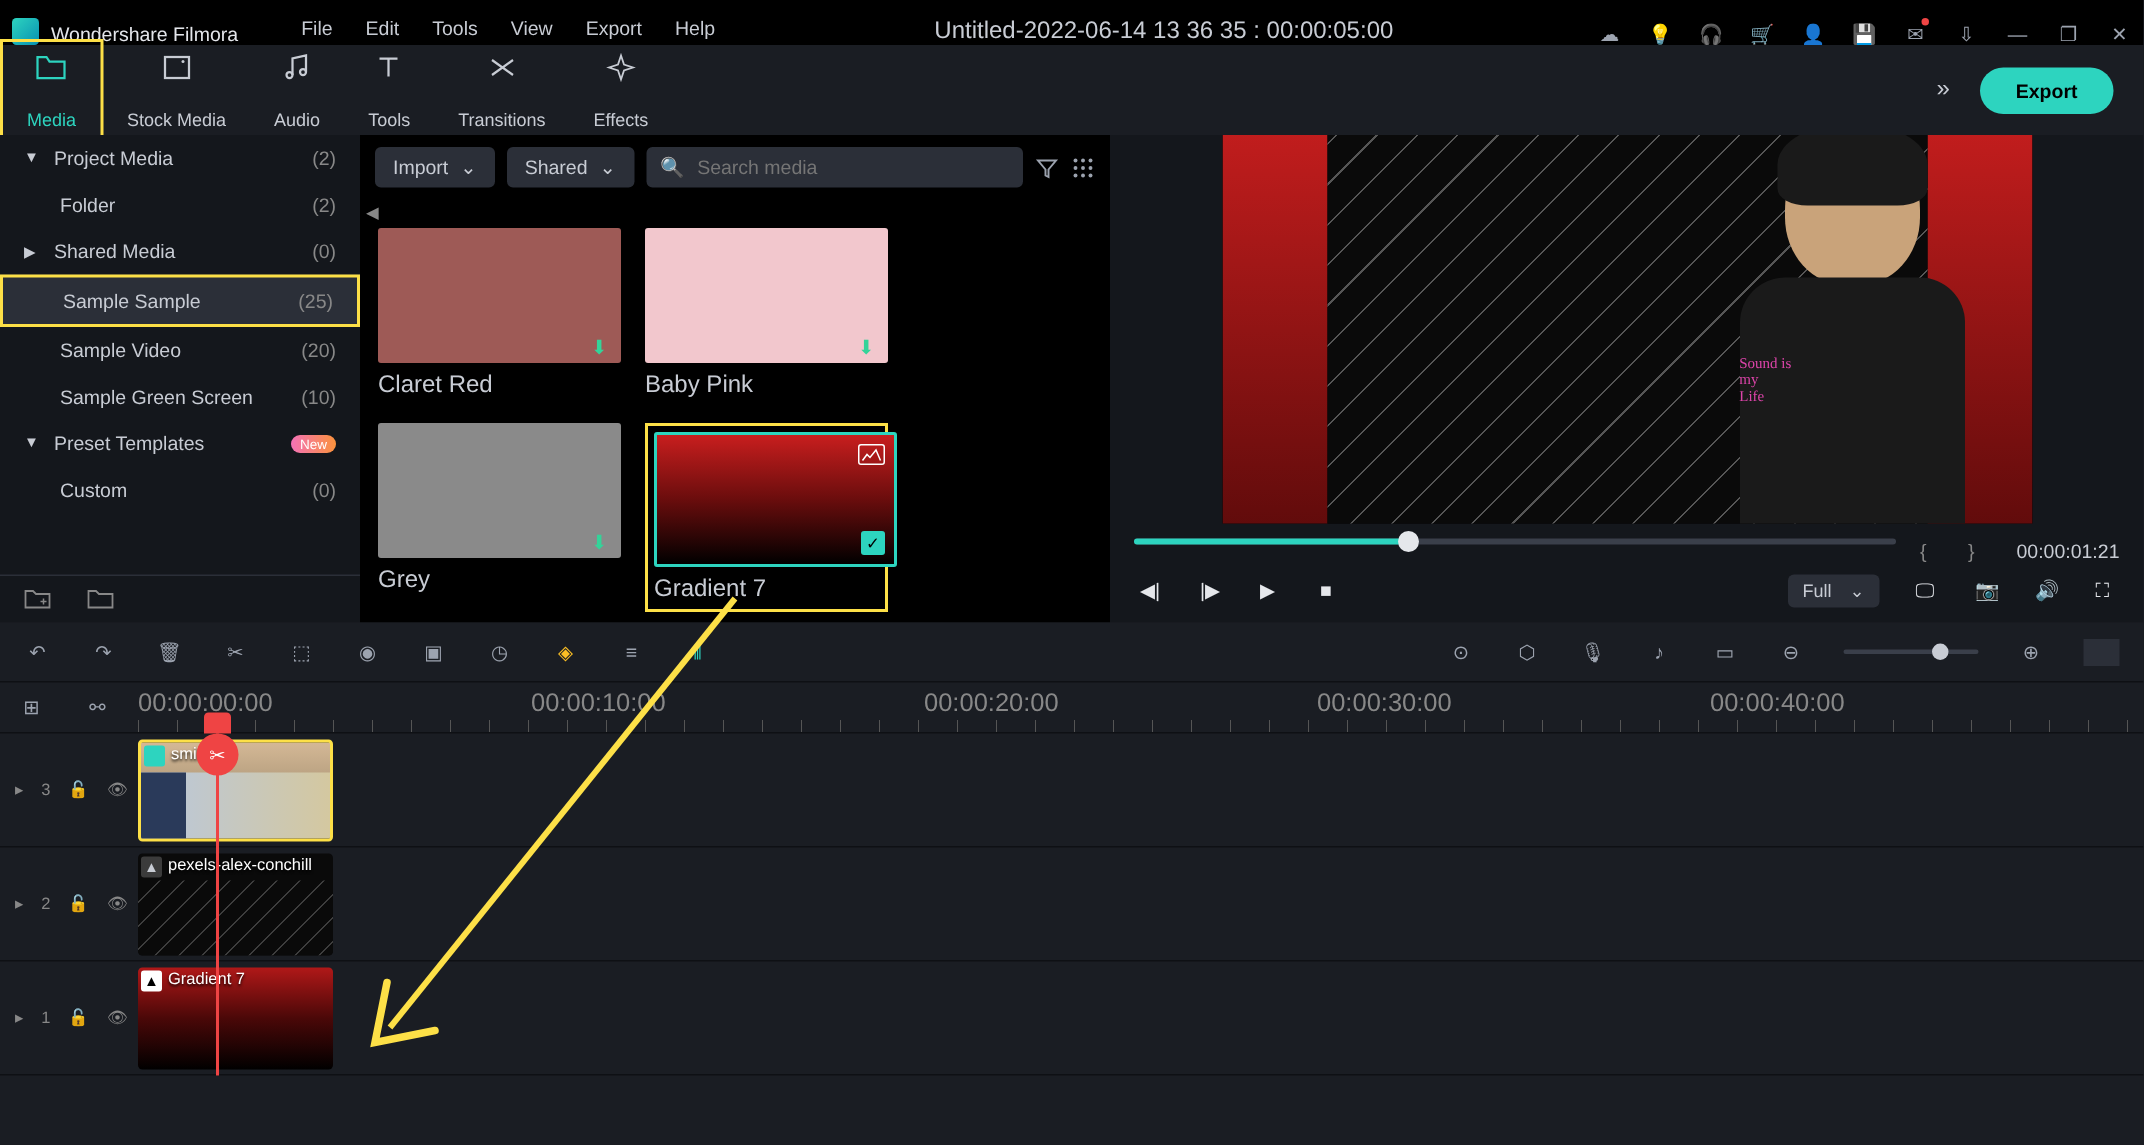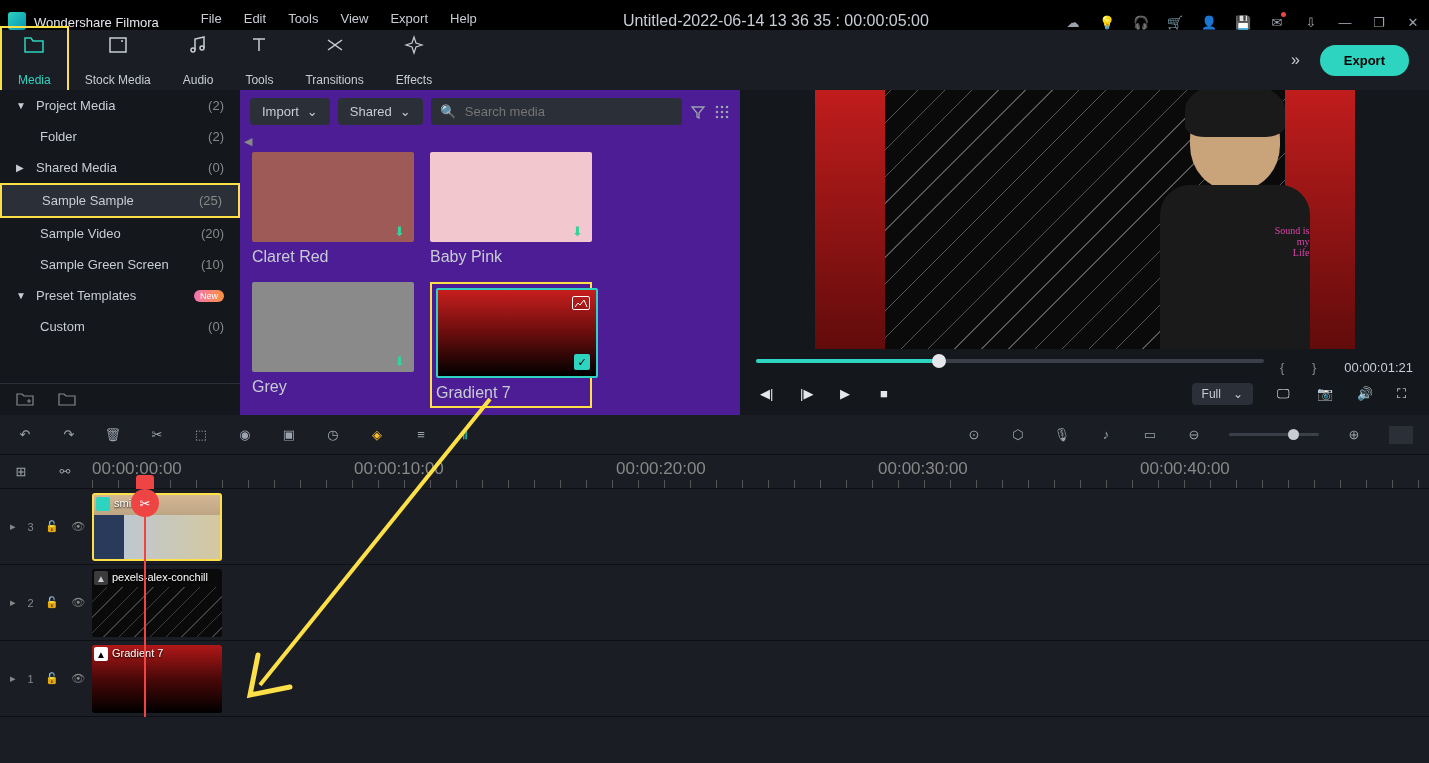--- a/index.html
+++ b/index.html
@@ -39,21 +39,21 @@
 .sidebar-item { display: flex; align-items: center; padding: 8px 16px; cursor: pointer; }
 .sidebar-arrow { width: 12px; margin-right: 8px; font-size: 10px; }
 .sidebar-label { flex: 1; font-size: 13px; }
 .sidebar-count { color: #888; font-size: 13px; }
 .sidebar-item.nested { padding-left: 40px; }
 .sidebar-item.selected { background: #2b2f38; }
 .sidebar-bottom { padding: 8px 16px; display: flex; gap: 24px; border-top: 1px solid #2b2f38; margin-top: auto; }
 .new-badge { background: linear-gradient(90deg, #f472b6, #fb923c); color: #fff; font-size: 9px; padding: 1px 6px; border-radius: 8px; margin-left: 6px; }
 
 
-.media-area { flex: 1; max-width: 500px; background: #4c1d95; display: flex; flex-direction: column; }
+.media-area { flex: 1; max-width: 500px; background: #000000; display: flex; flex-direction: column; }
 .media-toolbar { display: flex; gap: 8px; padding: 8px 10px; align-items: center; }
 .dropdown-btn { background: #2b2f38; padding: 6px 12px; border-radius: 4px; display: flex; align-items: center; gap: 8px; cursor: pointer; font-size: 13px; }
 .search-box { flex: 1; background: #2b2f38; border-radius: 4px; padding: 6px 10px; display: flex; align-items: center; gap: 8px; }
 .search-input { background: transparent; border: none; color: #888; outline: none; flex: 1; font-size: 13px; }
 .toolbar-icon { width: 16px; height: 16px; cursor: pointer; color: #9ca3af; }
 
 .thumbs { padding: 4px 12px; display: flex; flex-wrap: wrap; gap: 16px; overflow-y: auto; }
 .thumb-item { width: 162px; }
 .thumb-box { width: 162px; height: 90px; border-radius: 2px; position: relative; }
 .thumb-label { margin-top: 6px; font-size: 16px; color: #c8ccd4; }
@@ -68,21 +68,21 @@
 .video-frame { width: 540px; height: 300px; background: #000; position: relative; overflow: hidden; }
 .red-bars-left { position: absolute; left: 0; top: 0; width: 70px; height: 100%; background: linear-gradient(to bottom, #c81e1e, #5a0a0a); }
 .red-bars-right { position: absolute; right: 0; top: 0; width: 70px; height: 100%; background: linear-gradient(to bottom, #c81e1e, #5a0a0a); }
 .star-streaks { position: absolute; left: 70px; right: 70px; top: 0; bottom: 0; background:
   repeating-linear-gradient(135deg, transparent 0px, transparent 18px, rgba(200,200,200,0.4) 18px, rgba(200,200,200,0.4) 19px),
   #0a0a0a; }
 .person { position: absolute; right: 30px; top: 20px; width: 180px; height: 280px; }
 .person-head { width: 90px; height: 100px; background: #c9a37a; border-radius: 50% 50% 45% 45%; margin: 0 auto; position: relative; }
 .person-hair { position: absolute; top: -8px; left: -5px; right: -5px; height: 55px; background: #1a1a1a; border-radius: 50% 50% 20% 20%; }
 .person-body { width: 150px; height: 180px; background: #1a1a1a; border-radius: 30px 30px 0 0; margin: -5px auto 0; position: relative; }
-.shirt-text { position: absolute; top: 40px; left: 0; right: 0; text-align: right; color: #d4a; font-size: 10px; font-family: cursive; }
+.shirt-text { position: absolute; top: 52px; left: 0; right: 0; text-align: left; color: #d4a; font-size: 10px; font-family: cursive; }
 
 .preview-controls { padding: 10px 16px; }
 .scrubber { height: 4px; background: #3a3f4a; border-radius: 2px; position: relative; margin-bottom: 12px; }
 .scrubber-fill { position: absolute; left: 0; top: 0; height: 100%; width: 36%; background: #2dd4bf; border-radius: 2px; }
 .scrubber-thumb { position: absolute; left: 36%; top: -5px; width: 14px; height: 14px; background: #e5e7eb; border-radius: 50%; transform: translateX(-50%); }
 .controls-row { display: flex; align-items: center; gap: 24px; }
 .play-controls { display: flex; gap: 24px; padding-left: 4px;}
 .play-btn { width: 16px; height: 16px; cursor: pointer; color: #e5e7eb; }
 .controls-spacer { flex: 1; }
 .quality-dd { background: #2b2f38; padding: 4px 10px; border-radius: 4px; font-size: 12px; display:flex; align-items:center; gap:12px; }

